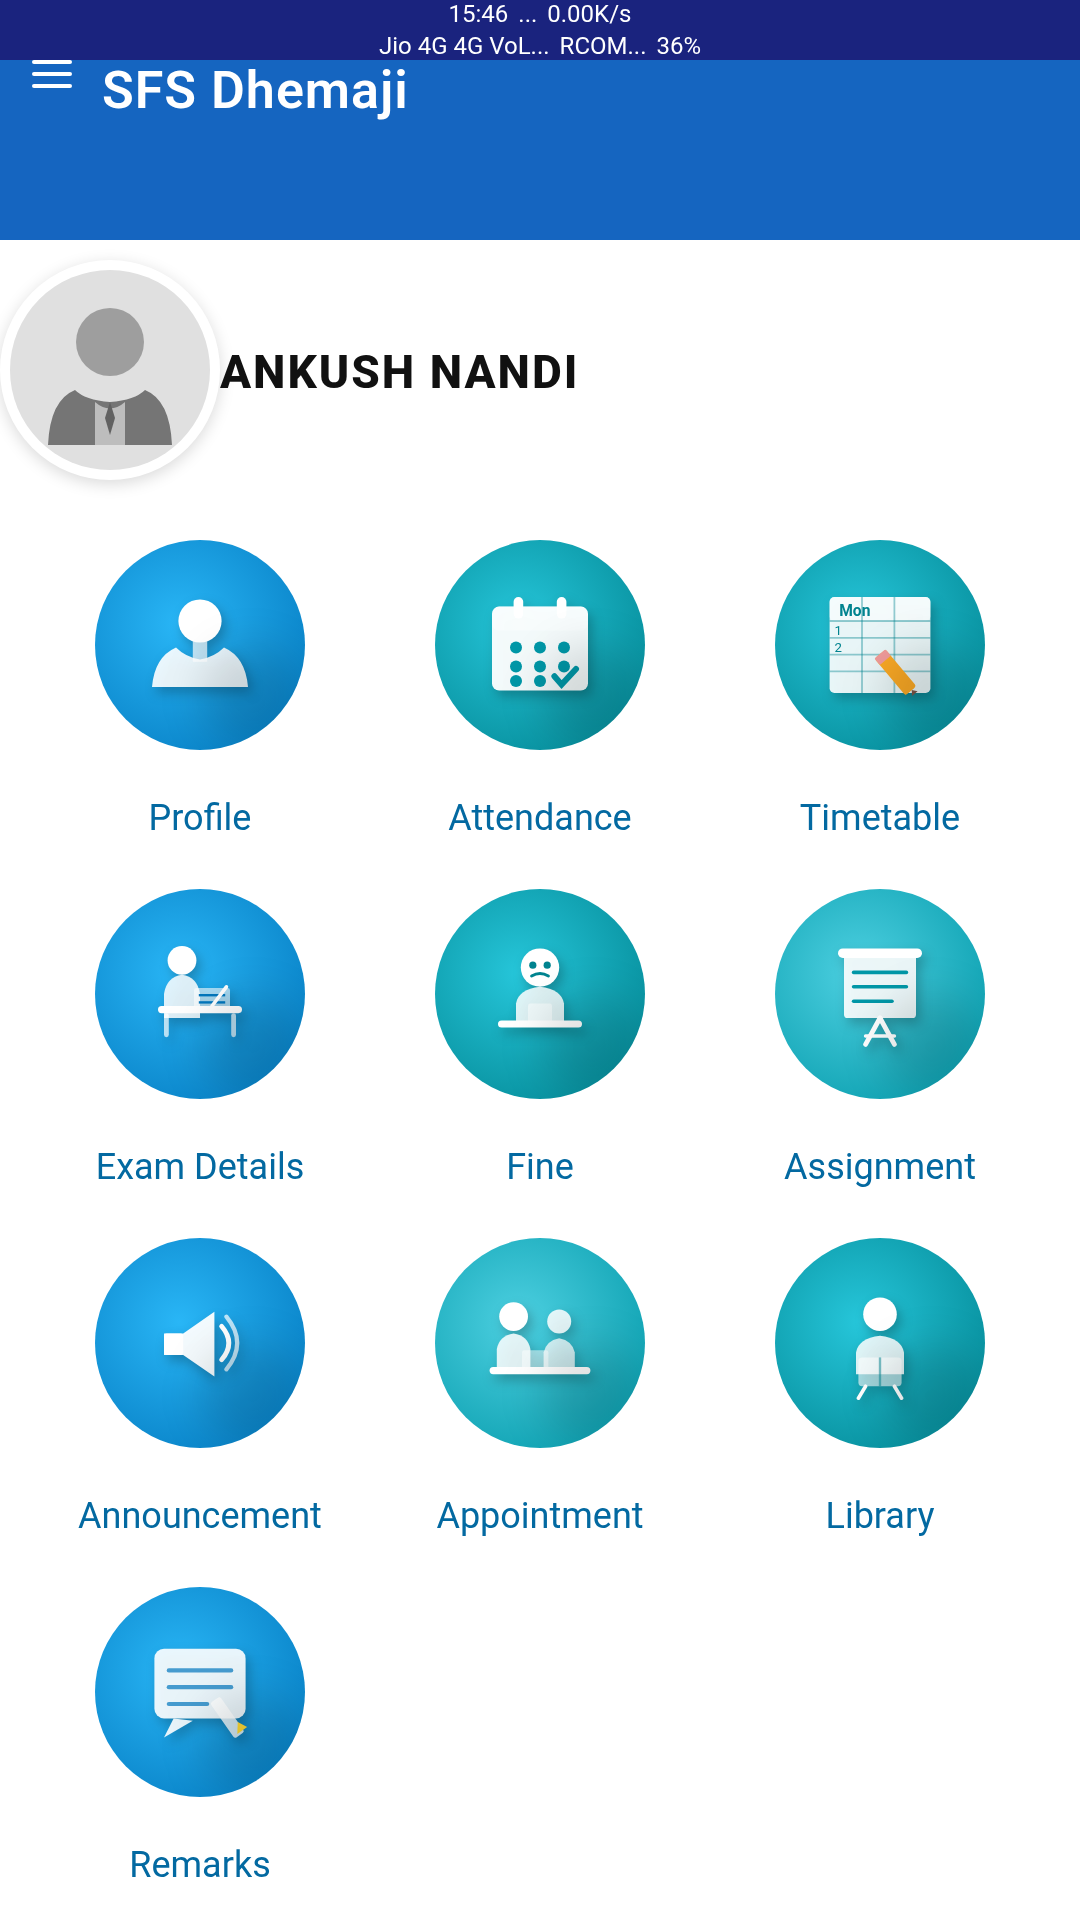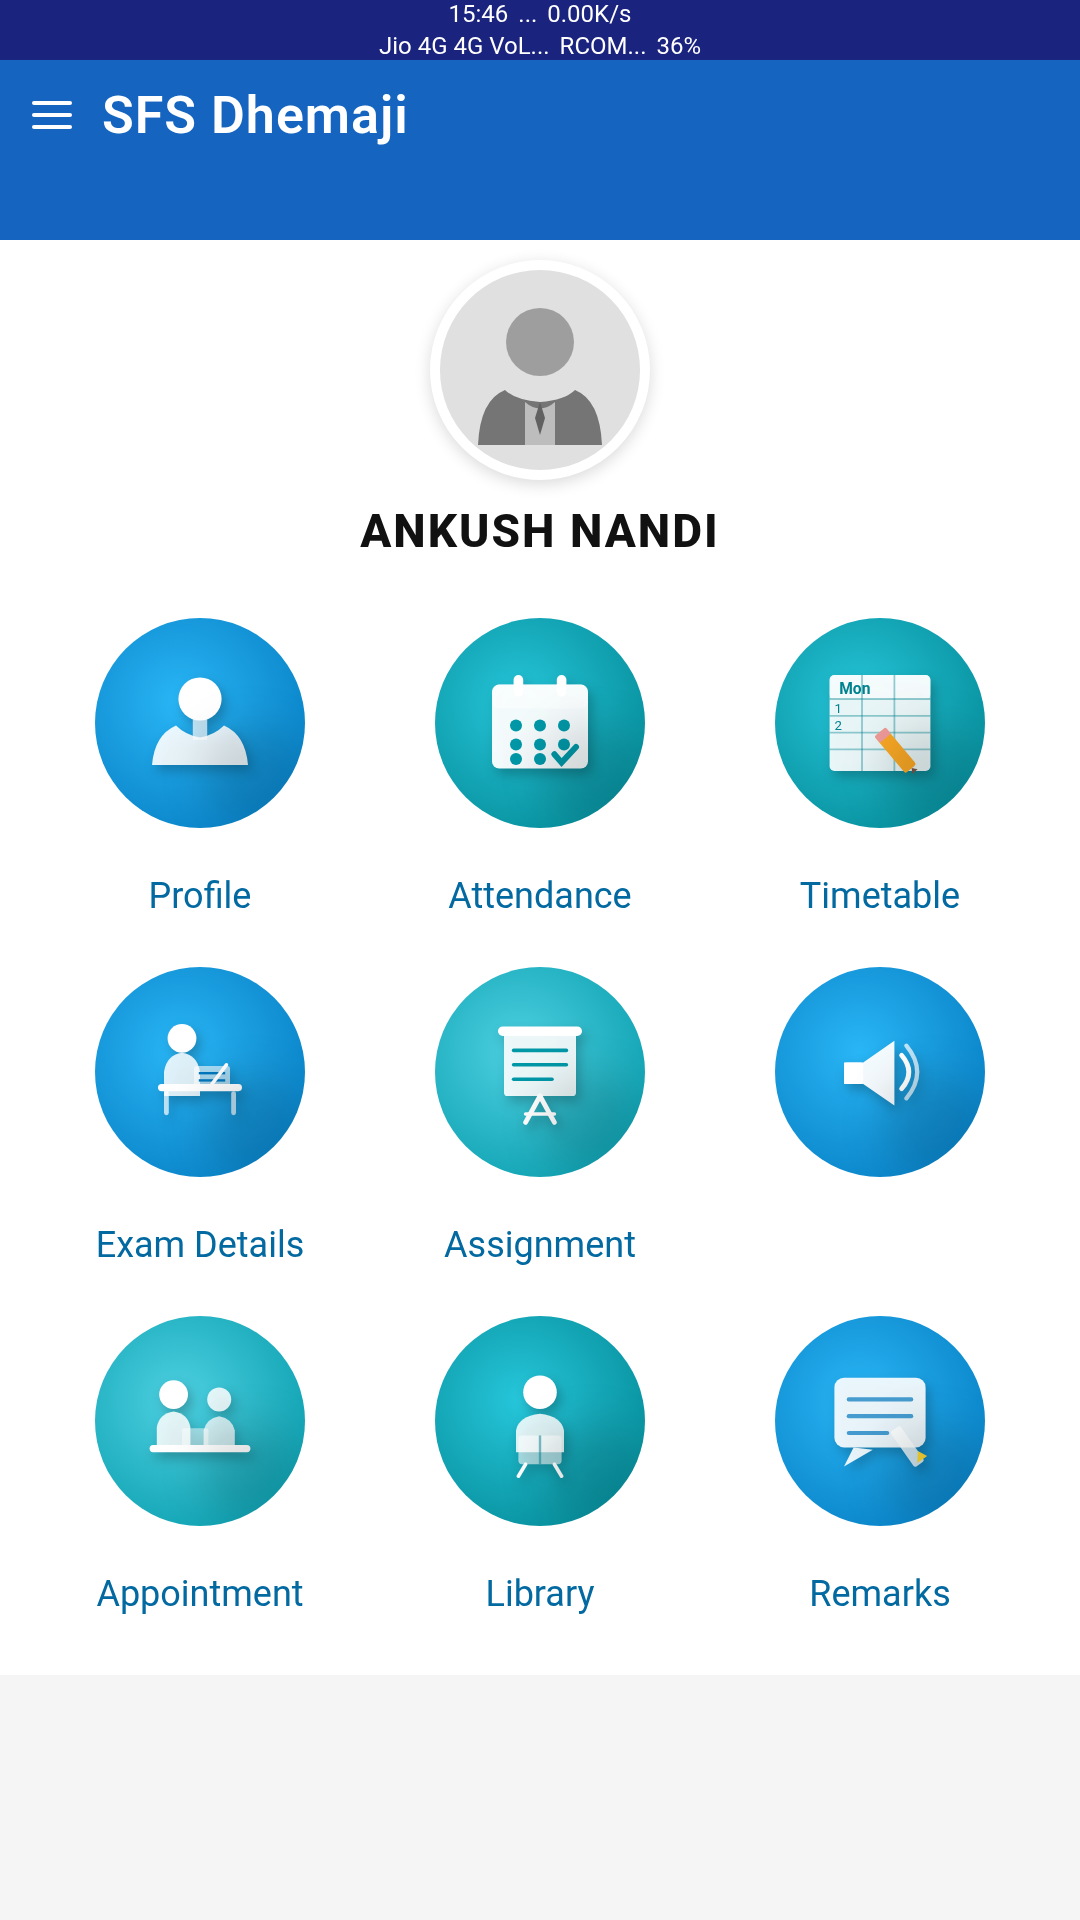--- a/index.html
+++ b/index.html
@@ -31,21 +31,21 @@
       align-items: center;
       gap: 10px;
     }
 
     
     .header {
       width: 100%;
       height: 110px;
       background: #1565c0;
       display: flex;
-      align-items: center;
+      align-items: flex-start;
       padding: 0 32px;
       gap: 30px;
     }
     .hamburger {
       display: flex;
       flex-direction: column;
       gap: 8px;
       cursor: pointer;
     }
     .hamburger span {
@@ -65,21 +65,20 @@
     
     .banner {
       width: 100%;
       height: 200px;
       background: #1565c0;
     }
 
     
     .profile-section {
       display: flex;
-      flex-direction: column;
       align-items: center;
       background: white;
       padding-bottom: 40px;
       margin-top: -130px;
       position: relative;
     }
 
     .avatar-container {
       width: 220px;
       height: 220px;
@@ -290,20 +289,39 @@
         <line x1="49" y1="51" x2="71" y2="51" stroke="#0277bd" stroke-width="2"></line>
         <line x1="49" y1="57" x2="71" y2="57" stroke="#0277bd" stroke-width="2"></line>
 
         <line x1="72" y1="44" x2="60" y2="60" stroke="white" stroke-width="3" stroke-linecap="round"></line>
       </svg>
     </div>
     <span class="icon-label">Exam Details</span>
   </div>
 
 
+  <div class="grid-item">
+    <div class="icon-circle bg-teal">
+      <svg viewBox="0 0 100 100" xmlns="http://www.w3.org/2000/svg">
+
+        <circle cx="50" cy="28" r="16" fill="white"></circle>
+
+        <circle cx="44" cy="26" r="3" fill="#00838f"></circle>
+        <circle cx="56" cy="26" r="3" fill="#00838f"></circle>
+        <path d="M43 35 Q50 31 57 35" stroke="#00838f" stroke-width="2.5" fill="none" stroke-linecap="round"></path>
+
+        <path d="M30 58 Q32 46 50 44 Q68 46 70 58 L70 75 L30 75 Z" fill="white" opacity="0.85"></path>
+
+        <rect x="15" y="72" width="70" height="6" rx="3" fill="white"></rect>
+
+        <rect x="40" y="58" width="20" height="16" rx="2" fill="white" opacity="0.5"></rect>
+      </svg>
+    </div>
+    <span class="icon-label">Fine</span>
+  </div>
 
   <div class="grid-item">
     <div class="icon-circle bg-cyan">
       <svg viewBox="0 0 100 100" xmlns="http://www.w3.org/2000/svg">
 
         <rect x="20" y="15" width="60" height="55" rx="3" fill="white" opacity="0.9"></rect>
 
         <rect x="15" y="12" width="70" height="8" rx="4" fill="white"></rect>
 
         <line x1="28" y1="32" x2="72" y2="32" stroke="#0097a7" stroke-width="3" stroke-linecap="round"></line>
@@ -322,20 +340,21 @@
     <div class="icon-circle bg-blue">
       <svg viewBox="0 0 100 100" xmlns="http://www.w3.org/2000/svg">
 
         <path d="M20 42 L20 60 L36 60 L62 78 L62 24 L36 42 Z" fill="white" opacity="0.95"></path>
         <rect x="20" y="42" width="16" height="18" rx="2" fill="white"></rect>
 
         <path d="M68 36 Q80 50 68 64" stroke="white" stroke-width="4" fill="none" stroke-linecap="round"></path>
         <path d="M72 28 Q90 50 72 72" stroke="white" stroke-width="3.5" fill="none" stroke-linecap="round" opacity="0.7"></path>
       </svg>
     </div>
+    <span class="icon-label">Announcement</span>
   </div>
 
 
   <div class="grid-item">
     <div class="icon-circle bg-cyan">
       <svg viewBox="0 0 100 100" xmlns="http://www.w3.org/2000/svg">
 
         <circle cx="28" cy="28" r="12" fill="white"></circle>
         <path d="M14 55 Q16 44 28 42 Q40 44 42 55 L42 72 L14 72 Z" fill="white" opacity="0.85"></path>
 

